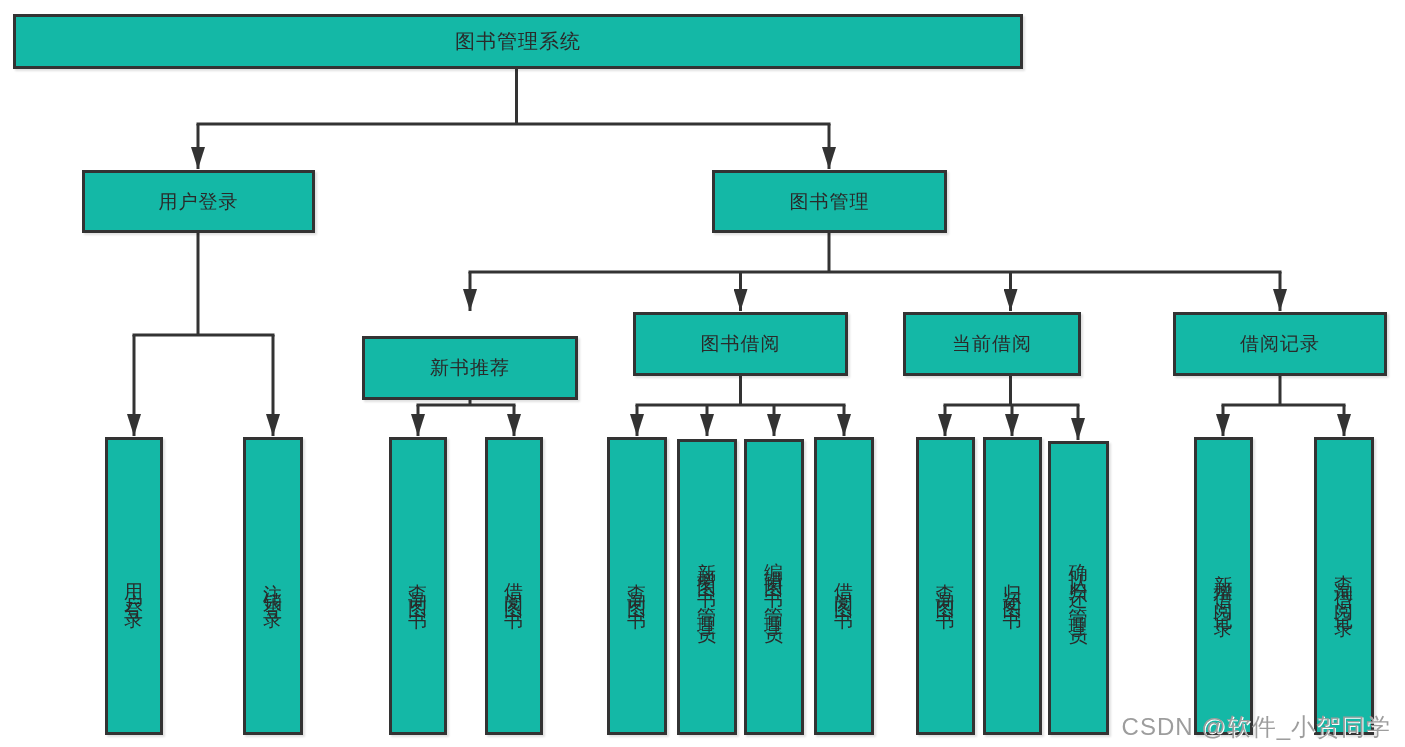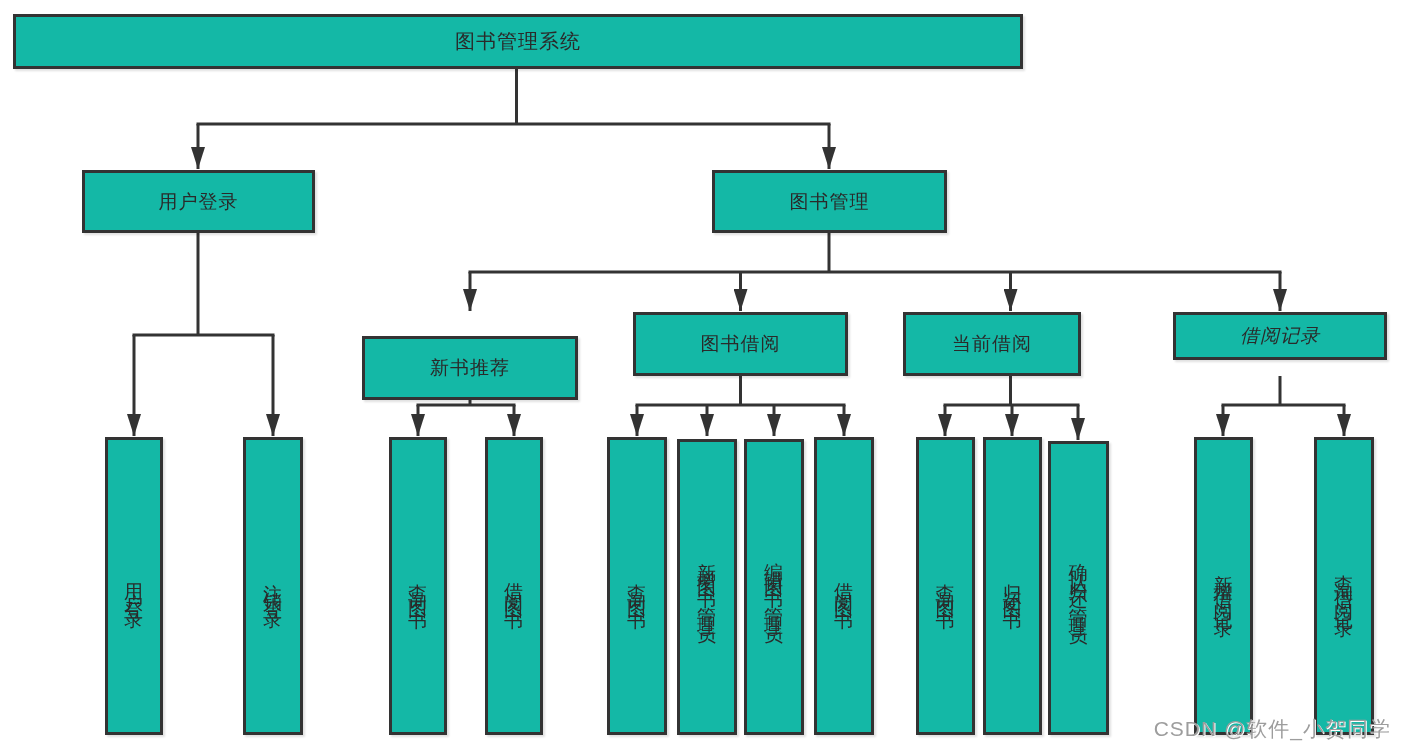--- a/index.html
+++ b/index.html
@@ -41,21 +41,21 @@
     text-orientation: mixed;
     font-size: 19px;
     line-height: 1;
     letter-spacing: 9px;
     white-space: nowrap;
   }
   .watermark {
     position: absolute;
     right: 14px;
     bottom: 4px;
-    font-size: 21px;
+    font-size: 24px;
     color: #9d9d9d;
     text-shadow: 1px 1px 0 #ffffff;
     letter-spacing: 1px;
     z-index: 5;
     white-space: nowrap;
   }
 </style>
 </head>
 <body>
 
@@ -136,21 +136,21 @@
 
   <div class="node h" style="left:362px; top:312px; width:216px; height:64px;margin-top:24px;">
     <span>新书推荐</span>
   </div>
   <div class="node h" style="left:633px; top:312px; width:215px; height:64px;">
     <span>图书借阅</span>
   </div>
   <div class="node h" style="left:903px; top:312px; width:178px; height:64px;">
     <span>当前借阅</span>
   </div>
-  <div class="node h" style="left:1173px; top:312px; width:214px; height:48px;font-style:italic;">
+  <div class="node h" style="left:1173px; top:312px; width:214px; height:64px;">
     <span>借阅记录</span>
   </div>
 
   <div class="node v" style="left:105px; top:437px; width:58px; height:298px;">
     <span>用户登录</span>
   </div>
   <div class="node v" style="left:243px; top:437px; width:60px; height:298px;">
     <span>注销登录</span>
   </div>
 

